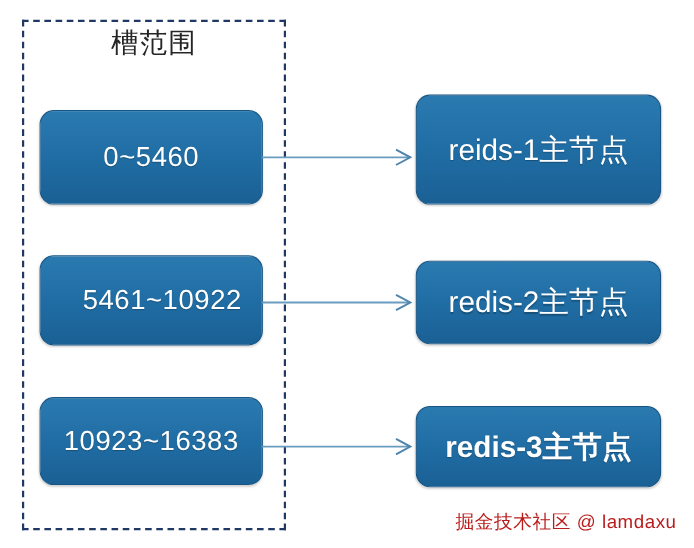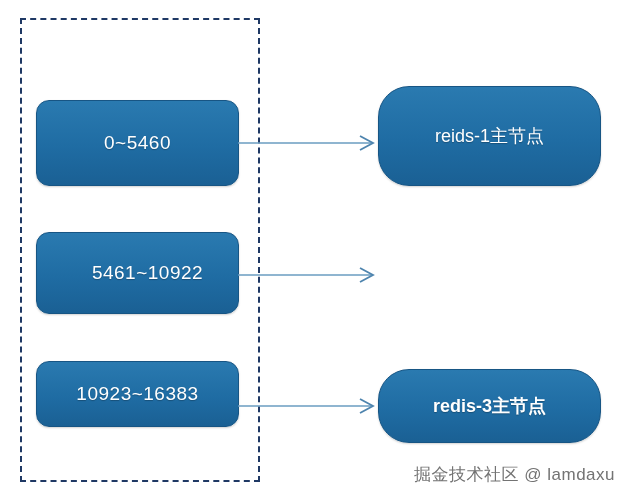--- a/index.html
+++ b/index.html
@@ -55,32 +55,31 @@
     display: flex;
     align-items: center;
     justify-content: center;
     color: #ffffff;
     text-shadow: 0 1px 1px rgba(0,0,0,0.25);
     white-space: nowrap;
   }
   .slot-box {
     left: 36px;
     width: 203px;
-    font-size: 19px;
+    font-size: 25px;
     letter-spacing: 0.5px;
   }
   .node-right {
     left: 378px;
     width: 223px;
-    font-size: 18px;
-    border-radius: 31px;
+    font-size: 27px;
   }
   .slot-box.r1 { top: 100px;  height: 86px; }
   .slot-box.r2 { top: 232px;  height: 82px; padding-left: 20px; }
-  .slot-box.r3 { top: 361px;  height: 66px; }
+  .slot-box.r3 { top: 361px;  height: 80px; }
   .node-right.r1 { top: 86px;  height: 100px; }
   .node-right.r2 { top: 237px; height: 76px; }
   .node-right.r3 { top: 369px; height: 74px; font-weight: bold; }
 
   
   .connector {
     position: absolute;
     left: 238px;
     width: 142px;
     height: 20px;
@@ -88,32 +87,33 @@
   }
   .connector.r1 { top: 133px; }
   .connector.r2 { top: 265px; }
   .connector.r3 { top: 396px; }
 
   .watermark {
     position: absolute;
     right: 16px;
     bottom: 12px;
     font-size: 17px;
-    color: #737373;
+    color: #b91c1c;
     white-space: nowrap;
     letter-spacing: 0.5px;
   }
 </style>
 </head>
 <body>
 
 <div id="canvas">
 
   <div class="slot-group-frame"></div>
 
+  <div class="group-title">槽范围</div>
 
   <div class="node-box slot-box r1">0~5460</div>
 
   <div class="connector r1">
     <svg width="142" height="20" viewBox="0 0 142 20" xmlns="http://www.w3.org/2000/svg">
       <line x1="0" y1="10" x2="134" y2="10" stroke="#6A9CC0" stroke-width="1.6"></line>
       <polyline points="122,3 135,10 122,17" fill="none" stroke="#4E84AE" stroke-width="1.8"></polyline>
     </svg>
   </div>
 
@@ -121,20 +121,21 @@
 
   <div class="node-box slot-box r2">5461~10922</div>
 
   <div class="connector r2">
     <svg width="142" height="20" viewBox="0 0 142 20" xmlns="http://www.w3.org/2000/svg">
       <line x1="0" y1="10" x2="134" y2="10" stroke="#6A9CC0" stroke-width="1.6"></line>
       <polyline points="122,3 135,10 122,17" fill="none" stroke="#4E84AE" stroke-width="1.8"></polyline>
     </svg>
   </div>
 
+  <div class="node-box node-right r2">redis-2主节点</div>
 
   <div class="node-box slot-box r3">10923~16383</div>
 
   <div class="connector r3">
     <svg width="142" height="20" viewBox="0 0 142 20" xmlns="http://www.w3.org/2000/svg">
       <line x1="0" y1="10" x2="134" y2="10" stroke="#6A9CC0" stroke-width="1.6"></line>
       <polyline points="122,3 135,10 122,17" fill="none" stroke="#4E84AE" stroke-width="1.8"></polyline>
     </svg>
   </div>
 

